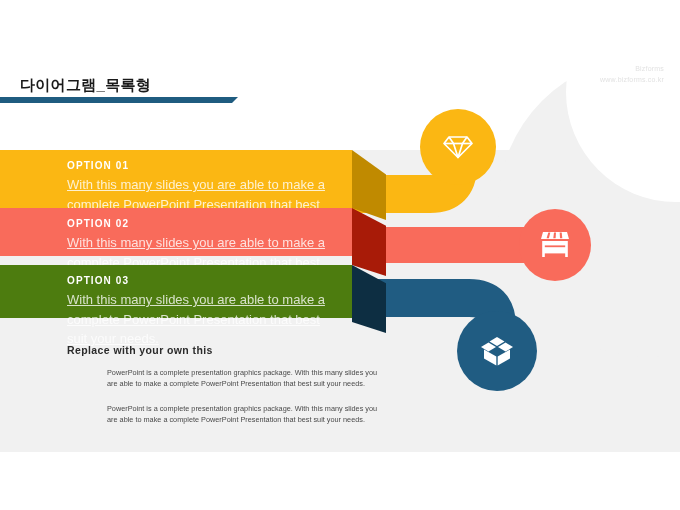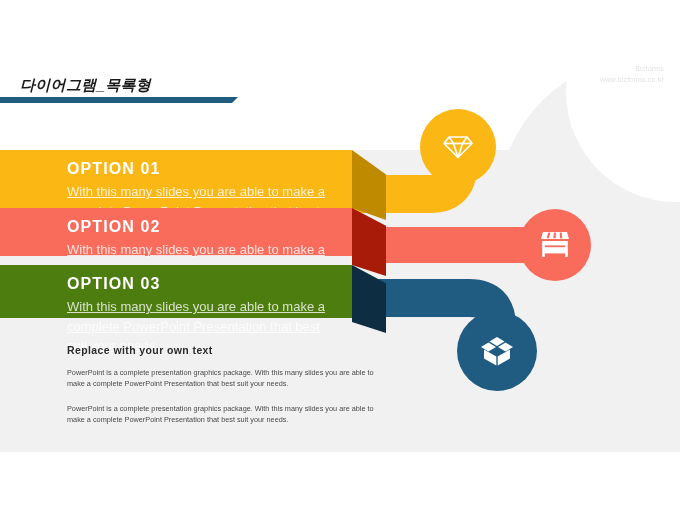--- a/index.html
+++ b/index.html
@@ -81,21 +81,20 @@
   
   .title {
     position: absolute;
     left: 20px;
     top: 76px;
     font-size: 15px;
     font-weight: bold;
     color: #1a1a1a;
     letter-spacing: .3px;
     white-space: nowrap;
-    font-style: italic;
   }
   .title-rule {
     position: absolute;
     left: 0;
     top: 97px;
     width: 238px;
     height: 6px;
     background: #1f5c80;
     clip-path: polygon(0 0, 100% 0, calc(100% - 6px) 100%, 0 100%);
   }
@@ -116,21 +115,21 @@
     width: 352px;
     box-sizing: border-box;
     padding-left: 67px;
   }
   .bar-01 { top: 150px;  height: 58px; background: #fbb713; }
   .bar-02 { top: 208px;  height: 48px; background: #f96b5b; }
   .bar-03 { top: 265px;  height: 53px; background: #4d7c0f; }
 
   .bar-title {
     color: #ffffff;
-    font-size: 16px;
+    font-size: 10px;
     font-weight: bold;
     letter-spacing: 1.1px;
     padding-top: 10px;
   }
   .bar-body {
     color: rgba(255,255,255,.80);
     font-size: 13px;
     line-height: 1.5;
     padding-top: 4px;
     max-width: 260px;
@@ -185,20 +184,21 @@
     font-size: 10.5px;
     font-weight: bold;
     color: #2b2b2b;
     letter-spacing: .4px;
   }
   .lower-p {
     font-size: 7.3px;
     line-height: 1.55;
     color: #4a4a4a;
     margin-top: 11px;
+    margin-left: 40px;
   }
   .lower-p.second { margin-top: 13px; }
 </style>
 </head>
 <body>
 
 <div id="slide">
 
   <div class="bg-panel"></div>
   <div class="bg-white-top"></div>
@@ -283,18 +283,18 @@
         <path d="M 25.5 7.6 L 33 12.1 L 25.5 16.6 L 18 12.1 Z"></path>
 
         <path d="M 4 14.6 L 16.3 21.6 L 16.3 30.4 L 4 23.4 Z"></path>
 
         <path d="M 30 14.6 L 17.7 21.6 L 17.7 30.4 L 30 23.4 Z"></path>
       </g>
     </svg>
   </div>
 
   <div class="lower">
-    <div class="lower-head">Replace with your own text</div>
+    <div class="lower-head">Replace with your own this</div>
     <div class="lower-p">PowerPoint is a complete presentation graphics package. With this many slides you are able to make a complete PowerPoint Presentation that best  suit your needs.</div>
     <div class="lower-p second">PowerPoint is a complete presentation graphics package. With this many slides you are able to make a complete PowerPoint Presentation that best  suit your needs.</div>
   </div>
 
 </div>
 
 </body></html>

